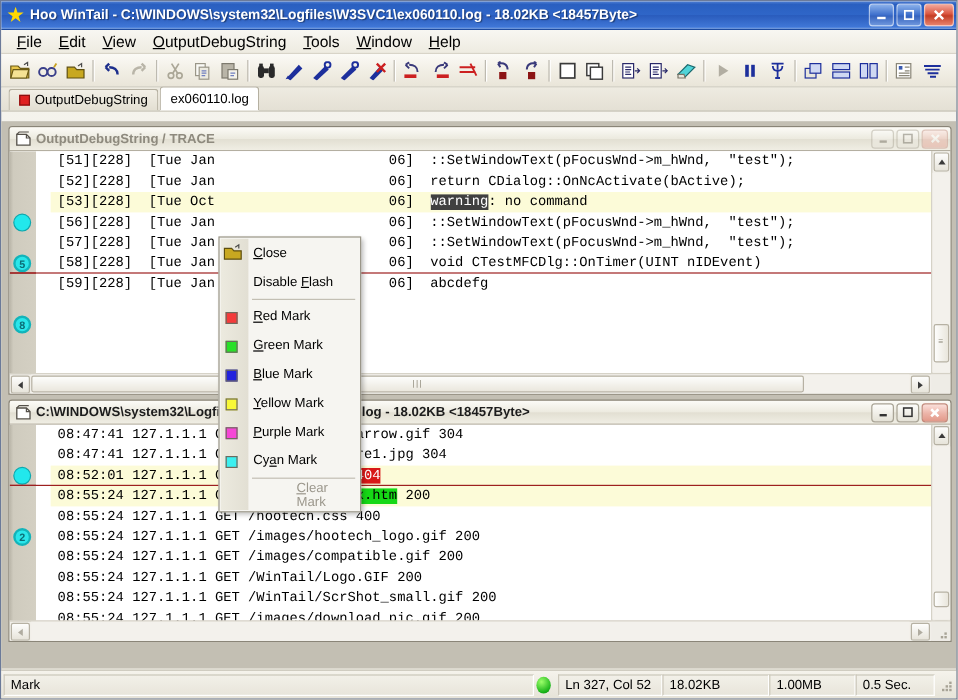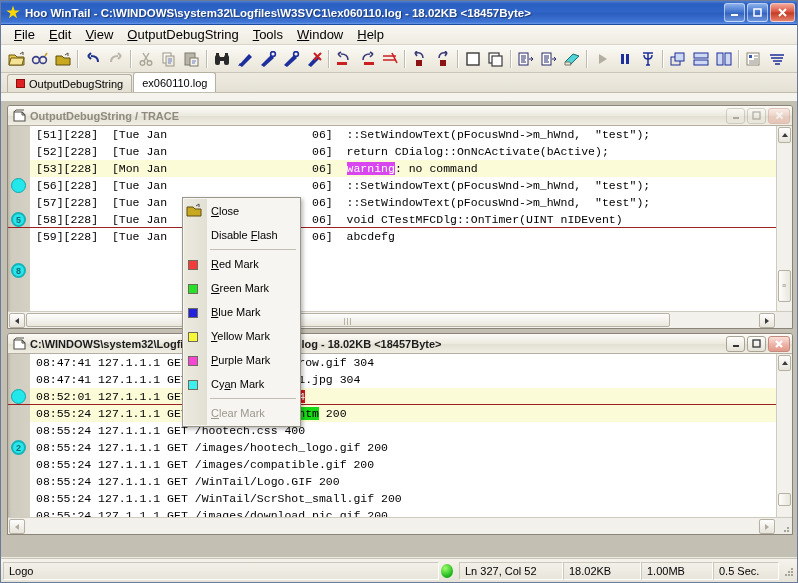--- a/index.html
+++ b/index.html
@@ -163,40 +163,40 @@
 
   
   .logwrap { position:absolute; left:0; right:0; top:20px; bottom:0; display:flex; }
   .logbody { flex:1; position:relative; overflow:hidden; background:#fff; display:flex; }
   .gutter {
     width:22px; flex:none;
     background:linear-gradient(to right,#b9b5a8 0%,#cfcbbe 14%,#d4d0c3 100%);
     border-right:1px solid #aaa animation;
     position:relative;
   }
-  .lines { flex:1; position:relative; overflow:hidden; background:#fff; }
+  .lines { flex:1; position:relative; overflow:hidden; background:#fff;margin-left:12px; }
 
   .logrow { display:flex; height:17px; align-items:center; position:relative; }
   .mark {
     position:absolute; left:3px; top:1px;
     width:15px;height:15px;border-radius:50%;
     display:flex;align-items:center;justify-content:center;
     font-size:9px;font-weight:bold;color:#0c6e77;
     font-family:"Liberation Sans",sans-serif;
   }
   .mark.cyan { background:#22e8ec; border:1px solid #0ea8ae; }
   .mark.cyan2 { background:#2ae6ea; border:2px solid #12b4ba; }
   .logtext {
     font-family:"Liberation Mono", monospace;
     font-size:11.5px; line-height:17px; height:17px;
     white-space:pre; color:#000;
     padding-left:6px;
   }
   .hl-row { background:#fcfbd8; }
-  .sel-blue { background:#d946ef; color:#fff;font-family:Liberation Mono, monospace; }
+  .sel-blue { background:#404040; color:#fff;font-family:Liberation Mono, monospace; }
   .sel-red  { background:#d81818; color:#fff; }
   .sel-green{ background:#16d816; color:#000; }
   .cursorline {
     position:absolute; left:0; right:0; height:0;
     border-bottom:1px solid #9d2020;
     z-index:4; pointer-events:none;
   }
 
   
   .vscroll {
@@ -247,21 +247,21 @@
   }
   .ctx-gutter {
     position:absolute;left:1px;top:1px;bottom:1px;width:23px;
     background:linear-gradient(to right,#eceadf,#e2dfd3);
   }
   .ctx-item {
     position:relative; height:24px; display:flex; align-items:center;
     padding-left:28px; font-size:11px; color:#000; cursor:default;
     z-index:2;
   }
-  .ctx-item.disabled { color:#9b978c; }
+  .ctx-item.disabled { color:#9b978c;margin-left:36px; }
   .ctx-item u { text-decoration:underline; }
   .ctx-sep { height:1px;background:#c3bfb3;margin:2px 4px 2px 27px; position:relative;z-index:2; }
   .ctx-swatch {
     position:absolute; left:5px; top:8px;
     width:10px;height:10px; border:1px solid #6e6a5e;
   }
   .ctx-folder { position:absolute; left:3px; top:4px; width:17px;height:15px; }
 
   
   .statusbar {
@@ -590,21 +590,21 @@
               <div class="cursorline" style="top: 101px; left: 0px; right: 0px; position: absolute;"></div>
             </div>
           <div class="lines" id="lines1">
               <div class="logrow">
                 <div class="logtext"><span>[51][228]  [Tue Jan                     06]  ::SetWindowText(pFocusWnd-&gt;m_hWnd,  "test");</span></div>
               </div>
               <div class="logrow">
                 <div class="logtext"><span>[52][228]  [Tue Jan                     06]  return CDialog::OnNcActivate(bActive);</span></div>
               </div>
               <div class="logrow hl-row">
-                <div class="logtext"><span>[53][228]  [Mon Jan                     06]  </span><span class="sel-blue">warning</span><span>: no command</span></div>
+                <div class="logtext"><span>[53][228]  [Tue Oct                     06]  </span><span class="sel-blue">warning</span><span>: no command</span></div>
               </div>
               <div class="logrow">
                 <div class="logtext"><span>[56][228]  [Tue Jan                     06]  ::SetWindowText(pFocusWnd-&gt;m_hWnd,  "test");</span></div>
               </div>
               <div class="logrow">
                 <div class="logtext"><span>[57][228]  [Tue Jan                     06]  ::SetWindowText(pFocusWnd-&gt;m_hWnd,  "test");</span></div>
               </div>
               <div class="logrow">
                 <div class="logtext"><span>[58][228]  [Tue Jan                     06]  void CTestMFCDlg::OnTimer(UINT nIDEvent)</span></div>
               </div>
@@ -813,26 +813,26 @@
         </div>
         <div class="ctx-sep"></div>
         <div class="ctx-item disabled">
           <span><u>C</u>lear Mark</span>
         </div>
       </div>
 
   </div>
 
   <div class="statusbar">
-    <div class="sb-pane grow">Logo</div>
+    <div class="sb-pane grow">Mark</div>
     <div class="sb-pane" style="border:none;padding:0 6px 0 2px">
       <span class="led"></span>
     </div>
-    <div class="sb-pane" style="width:104px">Ln 327, Col 52</div>
-    <div class="sb-pane" style="width:78px">18.02KB</div>
+    <div class="sb-pane" style="width:87px">Ln 327, Col 52</div>
+    <div class="sb-pane" style="width:89px">18.02KB</div>
     <div class="sb-pane" style="width:72px">1.00MB</div>
     <div class="sb-pane" style="width:66px">0.5 Sec.</div>
     <div class="resize-grip">
       <i style="left:10px;top:4px"></i>
         <i style="left:10px;top:7px"></i>
         <i style="left:7px;top:7px"></i>
       <i style="left:10px;top:10px"></i>
         <i style="left:7px;top:10px"></i>
         <i style="left:4px;top:10px"></i>
     </div>

